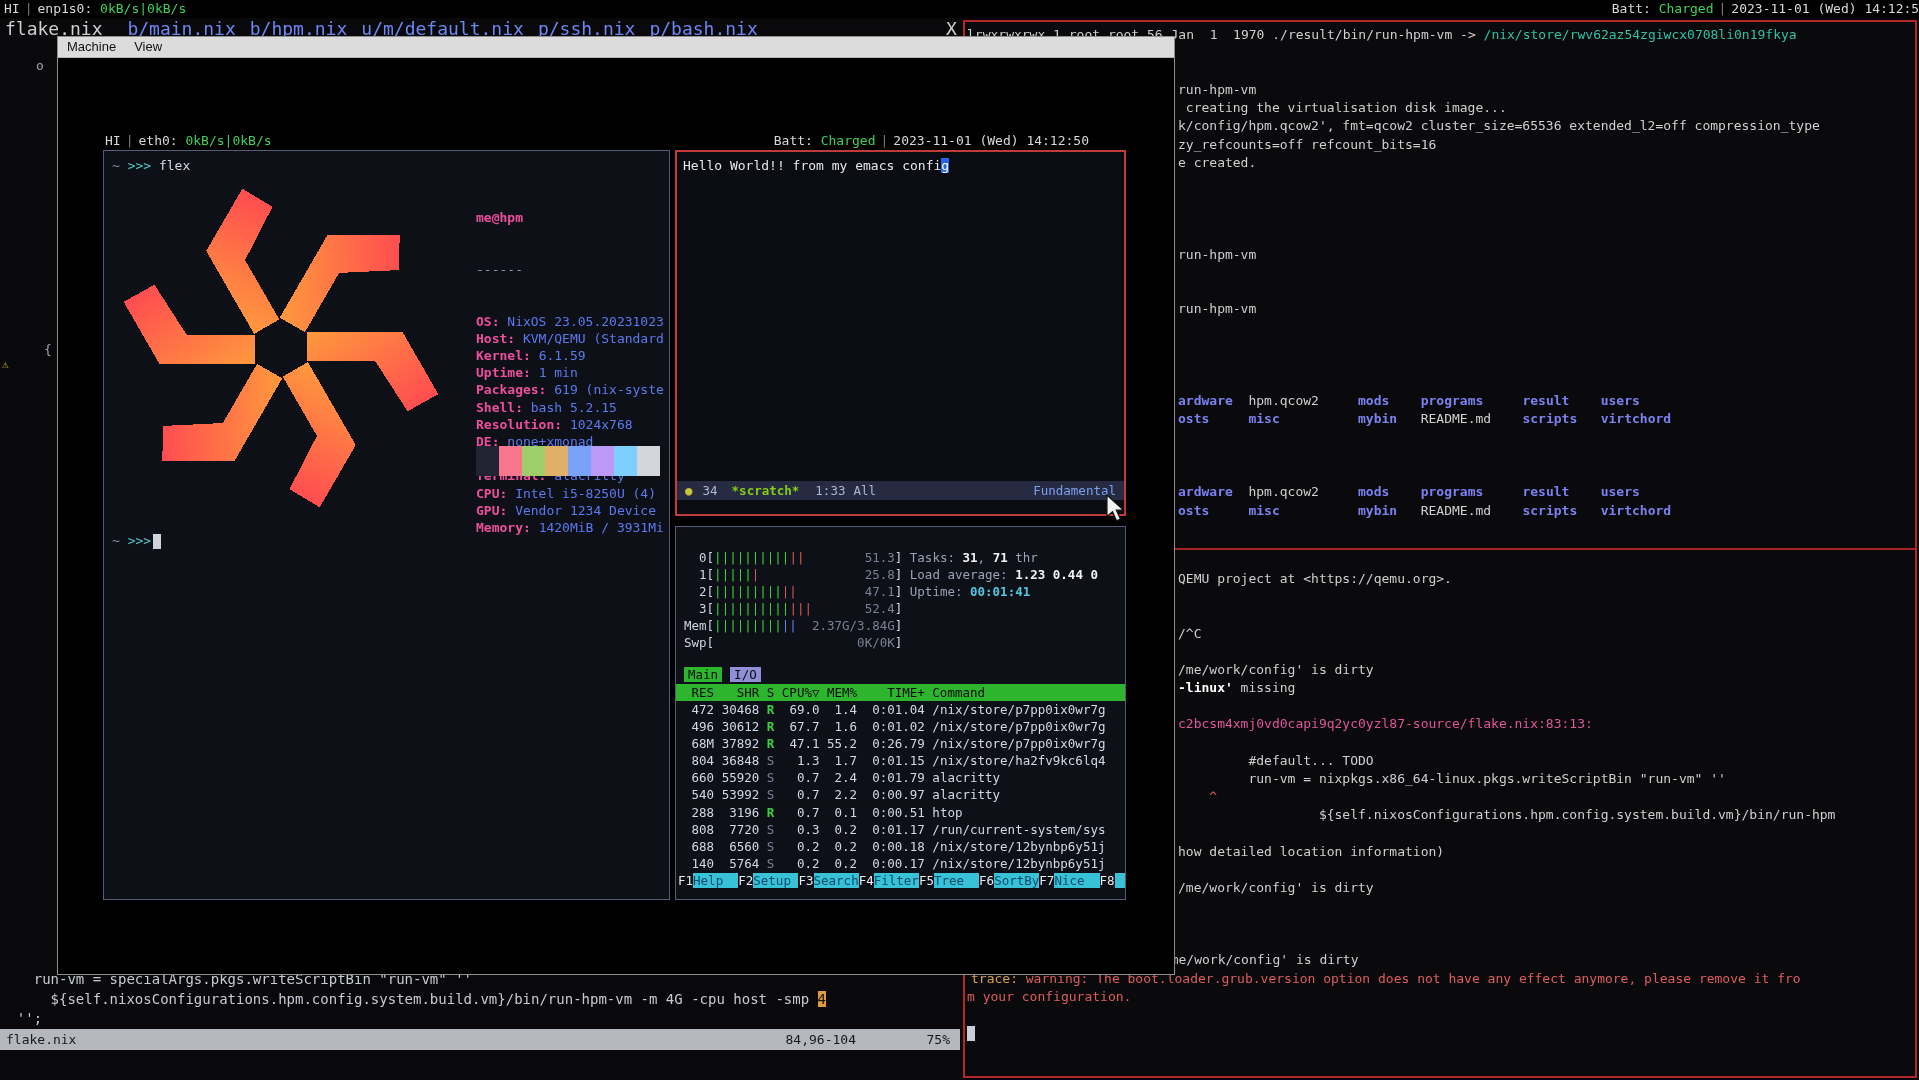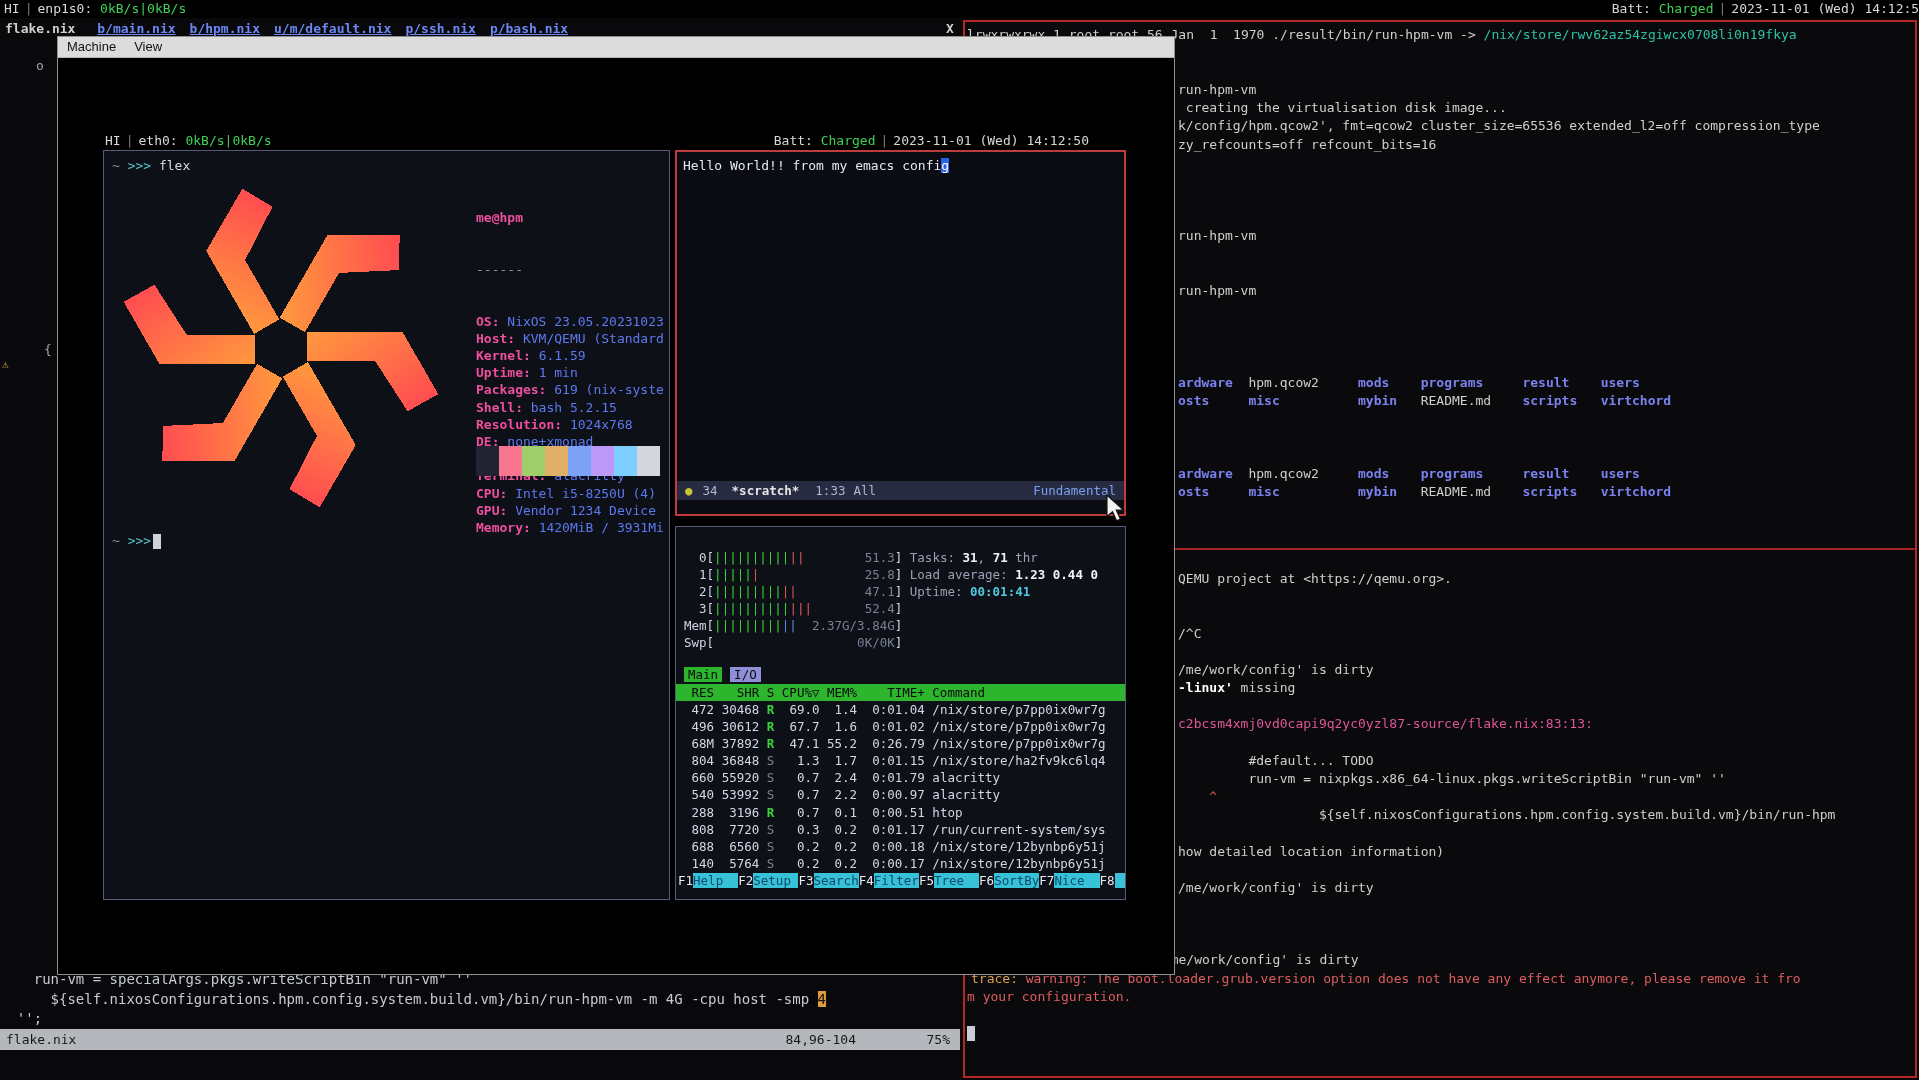--- a/index.html
+++ b/index.html
@@ -11,21 +11,21 @@
   #xmobar-outer { position:absolute; left:0; top:0; width:1919px; height:18px; background:#000;
                   font-size:13px; line-height:18px; color:#d8d8d8; overflow:hidden; }
   .xm-left { position:absolute; left:4px; top:0; white-space:pre; }
   .xm-right { position:absolute; right:-8px; top:0; white-space:pre; }
   .xm-sep { color:#7a7a7a; padding:0 5px; }
   .xm-green { color:#3fd157; }
 
   
   #left-base { position:absolute; left:0; top:18px; width:963px; height:1062px; background:#09090c; z-index:0; }
 
-  #tabline { position:absolute; left:0; top:19px; width:960px; height:20px; font-size:13px; line-height:19px; z-index:1;font-weight:bold; }
+  #tabline { position:absolute; left:0; top:19px; width:960px; height:20px; font-size:18px; line-height:19px; z-index:1; }
   .vtab { margin-left:14px; color:#6d87f5; text-decoration:underline; cursor:default; }
   .vtab-active { margin-left:5px; color:#cfcfcf; text-decoration:none; }
   #tab-close { position:absolute; left:946px; top:0; color:#d0d0d0; }
 
   .stray { position:absolute; color:#9aa3b2; font-size:13px; z-index:1; }
   #stray-sign { color:#d8b13c; font-size:11px; }
 
   
   #rterm { position:absolute; left:963px; top:20px; width:954px; height:1058px;
            border:2px solid #b32727; background:#0a0a0d; z-index:1; overflow:hidden; }
@@ -93,21 +93,21 @@
   .pal-row { height:15px; }
   .pal-block { display:inline-block; width:23px; height:15px; }
 
   
   #ebuf { position:absolute; left:6px; top:6px; font-size:13px; color:#e6e8ee; white-space:pre; }
   .ecursor { background:#2563eb; color:#fff; }
   #emodeline { position:absolute; left:0; top:329px; width:447px; height:19px; background:#262b42;
                font-size:12.5px; line-height:19px; color:#aeb6d0; display:flex; padding:0 8px; }
   .mdot { color:#c7c437; }
   .ml-info { margin-left:10px; }
-  .ml-buf { margin-left:14px; color:#e5e5e5; font-weight:bold; }
+  .ml-buf { margin-left:14px; color:#84cc16; font-weight:bold; }
   .ml-pos { margin-left:16px; }
   .ml-scroll { margin-left:8px; }
   .ml-mode { margin-left:auto; color:#7aa0f0; }
 
   
   #pane-htop { font-size:12.5px; }
   #htop-meters { position:absolute; left:8px; top:22px; white-space:pre; line-height:17.1px; }
   .mlab { color:#cfd6e4; }
   .mgreen { color:#3ad23a; }
   .mred { color:#e05555; }
@@ -154,20 +154,21 @@
 
   <div id="rterm">
     <div id="rt-top">
         <div class="tline" style="padding-left: 2px;"><span class="c-fw">lrwxrwxrwx 1 root root 56 Jan  1  1970 ./result/bin/run-hpm-vm -&gt; </span><span class="c-teal">/nix/store/rwv62az54zgiwcx0708li0n19fkya</span></div>
         <div class="tline" style="padding-left: 2px;">&nbsp;</div>
         <div class="tline" style="padding-left: 2px;">&nbsp;</div>
         <div class="tline" style="padding-left: 213px;"><span class="c-fw">run-hpm-vm</span></div>
         <div class="tline" style="padding-left: 213px;"><span class="c-fw"> creating the virtualisation disk image...</span></div>
         <div class="tline" style="padding-left: 213px;"><span class="c-fw">k/config/hpm.qcow2', fmt=qcow2 cluster_size=65536 extended_l2=off compression_type</span></div>
         <div class="tline" style="padding-left: 213px;"><span class="c-fw">zy_refcounts=off refcount_bits=16</span></div>
+        <div class="tline" style="padding-left: 213px;"><span class="c-fw">e created.</span></div>
         <div class="tline" style="padding-left: 2px;">&nbsp;</div>
         <div class="tline" style="padding-left: 2px;">&nbsp;</div>
         <div class="tline" style="padding-left: 2px;">&nbsp;</div>
         <div class="tline" style="padding-left: 2px;">&nbsp;</div>
         <div class="tline" style="padding-left: 213px;"><span class="c-fw">run-hpm-vm</span></div>
         <div class="tline" style="padding-left: 2px;">&nbsp;</div>
         <div class="tline" style="padding-left: 2px;">&nbsp;</div>
         <div class="tline" style="padding-left: 213px;"><span class="c-fw">run-hpm-vm</span></div>
         <div class="tline" style="padding-left: 2px;">&nbsp;</div>
         <div class="tline" style="padding-left: 2px;">&nbsp;</div>

